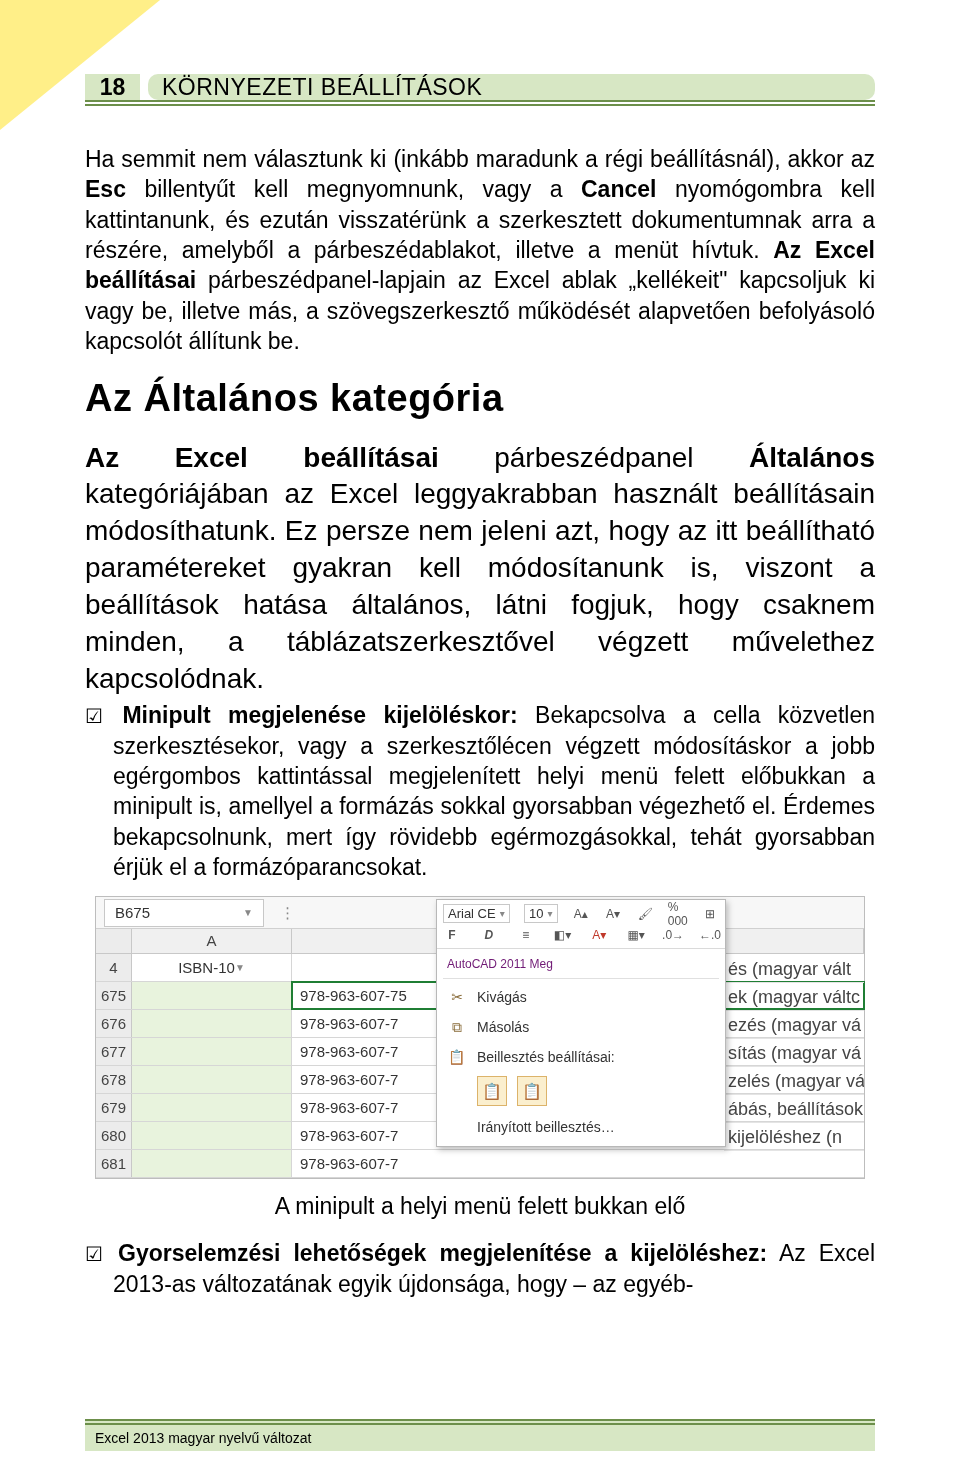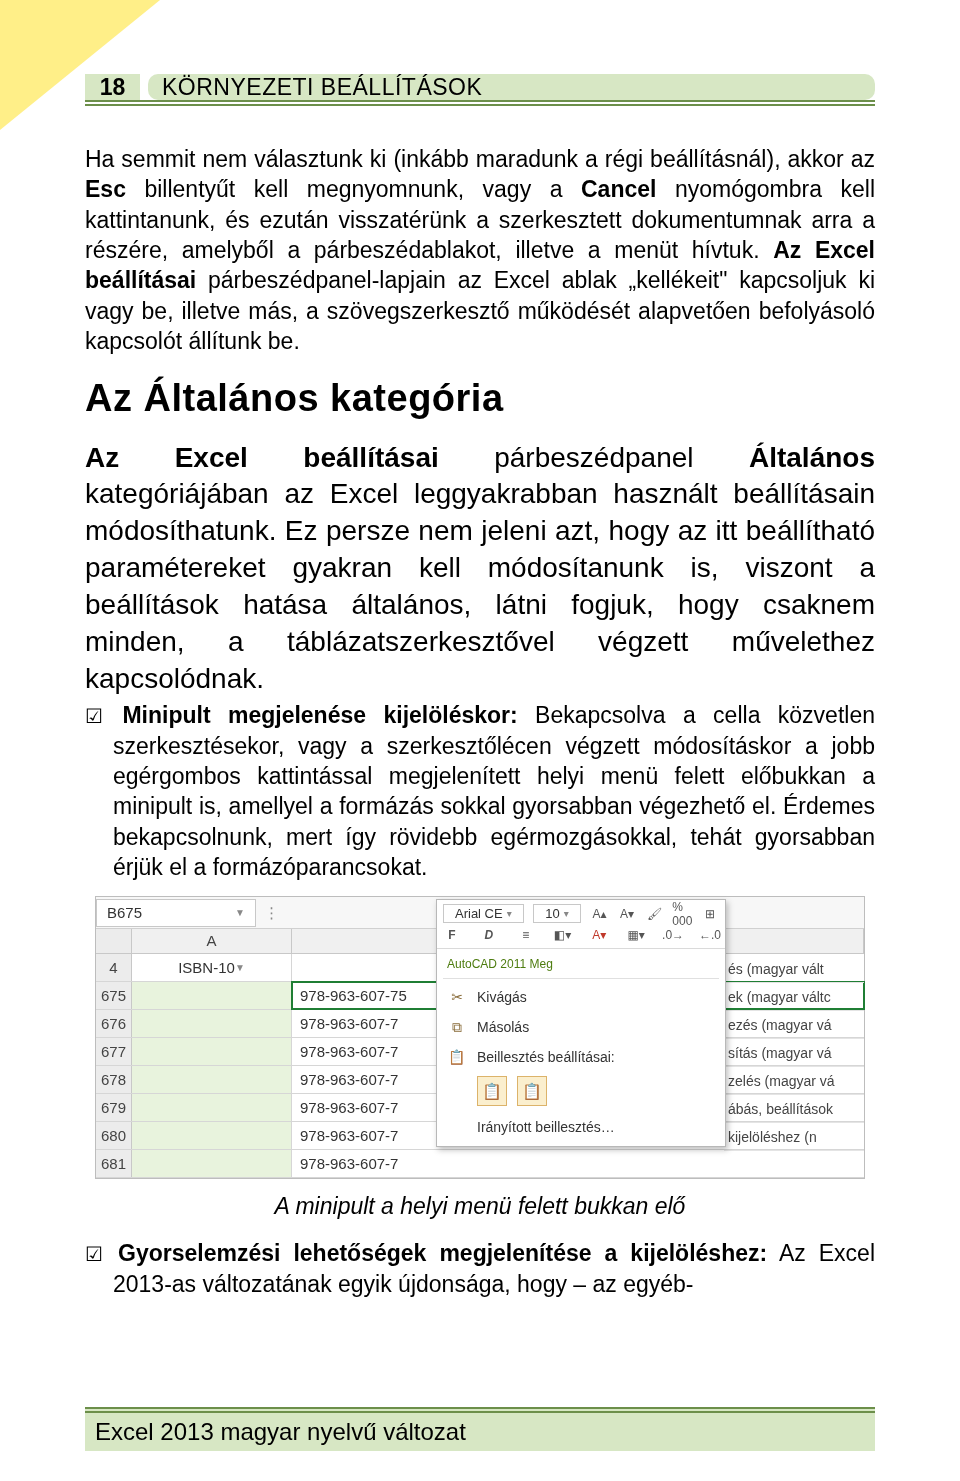--- a/index.html
+++ b/index.html
@@ -10,46 +10,46 @@
   .page-num { background: #d7e7c4; font-weight: bold; font-size: 23px; display: flex; align-items: center; justify-content: center; width: 55px; }
   .page-title { background: #d7e7c4; font-size: 23px; display: flex; align-items: center; padding-left: 14px; flex: 1; letter-spacing: .5px; border-radius: 10px; }
   .gap { width: 8px; background: #fff; }
   .body-text { font-size: 23px; line-height: 1.32; text-align: justify; margin-top: 38px; }
   .body-text p { margin: 0; }
   h1.section { font-size: 38px; font-weight: 900; margin: 20px 0 20px 0; letter-spacing: .5px; font-family: Arial, Helvetica, sans-serif; }
   .para2 { font-size: 28px; line-height: 1.32; text-align: justify; }
   .check-item { font-size: 23px; line-height: 1.32; text-align: justify; padding-left: 28px; text-indent: -28px; margin-top: 2px; }
   .check-icon { display: inline-block; width: 20px; font-size: 20px; text-indent: 0; }
   .bold { font-weight: bold; }
-  .figure-caption { font-style: italic; font-size: 23px; text-align: center; margin: 14px 0 18px 0; }
-  .footer-bar { position: absolute; left: 85px; right: 85px; bottom: 30px; background: #d7e7c4; border-top: 6px double #6c8f4a; padding: 5px 10px; font-size: 24px; }
+  .figure-caption { font-size: 23px; text-align: center; margin: 14px 0 18px 0; }
+  .footer-bar { position: absolute; left: 85px; right: 85px; bottom: 30px; background: #d7e7c4; border-top: 6px double #6c8f4a; padding: 5px 10px; font-size: 14px; }
   
   .excel { margin: 14px auto 0 auto; width: 770px; border: 1px solid #bdbdbd; font-family: "Segoe UI", Tahoma, sans-serif; font-size: 15px; background: #fff; color: #333; position: relative; }
   .namebox-row { display: flex; align-items: center; height: 32px; border-bottom: 1px solid #d0d0d0; background: #f7f7f7; }
-  .namebox { width: 160px; padding: 12px 10px; background: #fff; border: 1px solid #c8c8c8; height: 28px; margin: 0 0; display: flex; align-items: center; justify-content: space-between; }
+  .namebox { width: 160px; padding: 12px 10px; background: #fff; border: 1px solid #c8c8c8; height: 28px; margin: 0 8px; display: flex; align-items: center; justify-content: space-between; }
   .namebox .dd { color: #888; font-size: 10px; }
   .col-headers { display: flex; background: #f0f0f0; border-bottom: 1px solid #c8c8c8; }
   .rh-corner { width: 36px; border-right: 1px solid #c8c8c8; background: #ececec; }
   .colh { text-align: center; border-right: 1px solid #c8c8c8; height: 24px; line-height: 24px; color: #444; }
   .colA { width: 160px; }
   .colB { flex: 1; }
   .sheet-rows { }
   .srow { display: flex; border-bottom: 1px solid #d6d6d6; height: 28px; }
   .rowh { width: 36px; background: #ececec; border-right: 1px solid #c8c8c8; text-align: center; line-height: 28px; color: #444; }
   .cellA { width: 160px; border-right: 1px solid #d6d6d6; padding: 0 8px; line-height: 28px; display: flex; justify-content: center; align-items: center; }
   .cellB { flex: 1; padding: 0 8px; line-height: 28px; }
   .selA { background: #e8f3dd; }
   .dd2 { color: #888; font-size: 10px; }
-  .right-strip { position: absolute; right: 0; top: 58px; bottom: 0; width: 140px; background: rgba(255,255,255,.0); font-size: 14px; color: #444; }
+  .right-strip { position: absolute; right: 0; top: 58px; bottom: 0; width: 140px; background: rgba(255,255,255,.0); font-size: 18px; color: #444; }
   .right-strip div { height: 28px; line-height: 28px; white-space: nowrap; overflow: hidden; padding-left: 4px; border-bottom: 1px solid #e4e4e4; }
   
   .overlay { position: absolute; left: 340px; top: 2px; width: 290px; background: #fff; border: 1px solid #b8b8b8; box-shadow: 2px 3px 6px rgba(0,0,0,.25); font-size: 14px; }
   .mini-toolbar { padding: 4px 6px; border-bottom: 1px solid #dadada; display: flex; flex-direction: column; gap: 3px; }
   .mtrow { display: flex; align-items: center; gap: 6px; justify-content: space-between; }
-  .fontbox { border: 1px solid #c8c8c8; padding: 1px 11px; font-size: 13px; display: flex; align-items: center; gap: 4px; }
+  .fontbox { border: 1px solid #c8c8c8; padding: 1px 4px; font-size: 13px; display: flex; align-items: center; gap: 4px; }
   .mtglyph { width: 18px; height: 18px; display: inline-flex; align-items: center; justify-content: center; color: #555; border: 1px solid transparent; font-size: 12px; }
   .ctx { padding: 4px 0; }
   .ctx-item { display: flex; align-items: center; height: 30px; padding: 0 10px; gap: 10px; }
   .ctx-icon { width: 20px; height: 20px; display: inline-flex; align-items: center; justify-content: center; color: #8a6d3b; }
   .ctx-icons-row { display: flex; gap: 10px; padding: 4px 10px 6px 40px; }
   .ctx-bigicon { width: 30px; height: 30px; border: 1px solid #dcb36a; background: #fbefce; display: inline-flex; align-items: center; justify-content: center; color: #a07c2c; font-size: 16px; }
   .ctx-sep { height: 1px; background: #e0e0e0; margin: 3px 6px; }
   .sel-border { outline: 2px solid #1f7e34; outline-offset: -1px; }
   .three-dots { color:#888; padding:0 8px; }
 </style>
@@ -174,21 +174,21 @@
           <span class="mtglyph" style="font-style:italic;font-weight:bold;">D</span>
           <span class="mtglyph">≡</span>
           <span class="mtglyph">◧▾</span>
           <span class="mtglyph" style="color:#c0392b;">A▾</span>
           <span class="mtglyph">▦▾</span>
           <span class="mtglyph">.0→</span>
           <span class="mtglyph">←.0</span>
         </div>
       </div>
       <div class="ctx">
-        <div class="ctx-item" style="height:22px;color:#4d7c0f;font-size:12px;">
+        <div class="ctx-item" style="height:22px;color:#701a75;font-size:12px;">
           <span>AutoCAD 2011   Meg</span>
         </div>
         <div class="ctx-sep"></div>
         <div class="ctx-item">
           <span class="ctx-icon">✂</span>
           <span>Kivágás</span>
         </div>
         <div class="ctx-item">
           <span class="ctx-icon">⧉</span>
           <span>Másolás</span>

